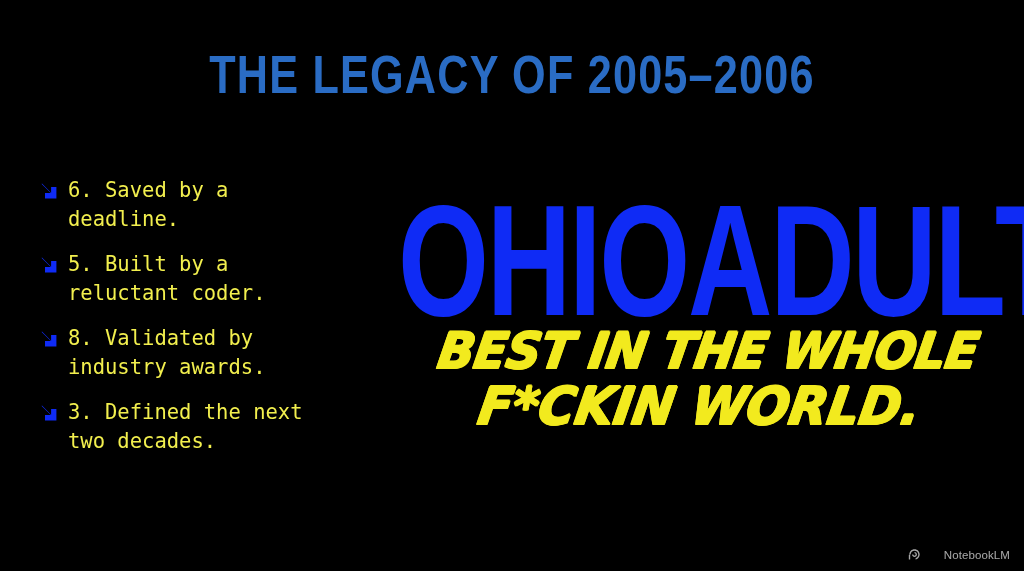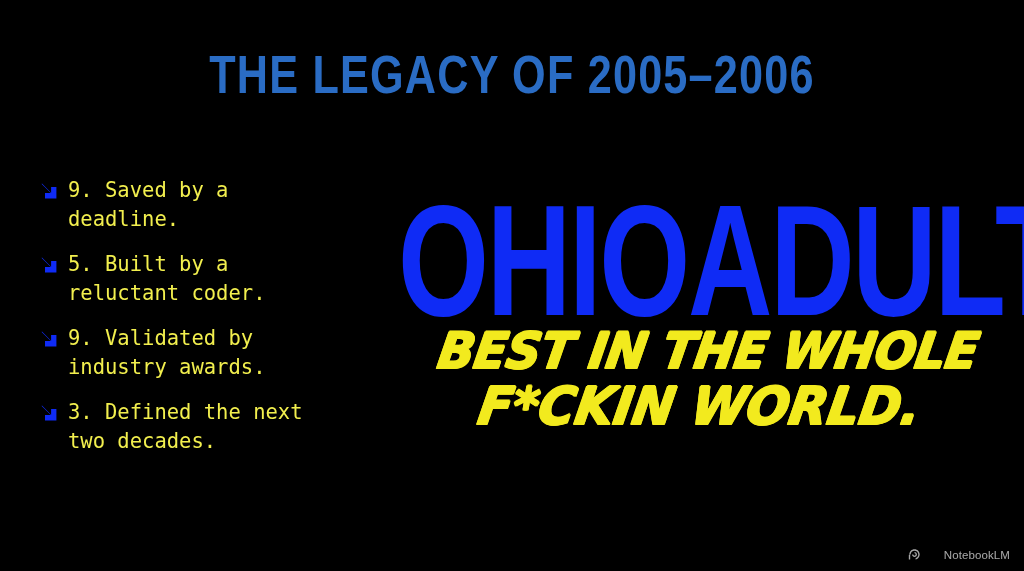--- a/index.html
+++ b/index.html
@@ -160,41 +160,41 @@
   <div class="slide-title">THE LEGACY OF 2005–2006</div>
 
   <div class="points">
 
     <div class="point">
       <span class="arrow-icon">
         <svg viewBox="0 0 26 26" xmlns="http://www.w3.org/2000/svg">
           <path d="M6 5.6 L15.1 14.7 L15.1 9.0 L20.4 9.0 L20.4 20.4 L9.0 20.4 L9.0 15.1 L14.7 15.1 L5.6 6.0 Z" fill="#0f2bf5"></path>
         </svg>
       </span>
-      <span class="point-text">9. Saved by a
+      <span class="point-text">6. Saved by a
    deadline.</span>
     </div>
 
     <div class="point">
       <span class="arrow-icon">
         <svg viewBox="0 0 26 26" xmlns="http://www.w3.org/2000/svg">
           <path d="M6 5.6 L15.1 14.7 L15.1 9.0 L20.4 9.0 L20.4 20.4 L9.0 20.4 L9.0 15.1 L14.7 15.1 L5.6 6.0 Z" fill="#0f2bf5"></path>
         </svg>
       </span>
       <span class="point-text">5. Built by a
    reluctant coder.</span>
     </div>
 
     <div class="point">
       <span class="arrow-icon">
         <svg viewBox="0 0 26 26" xmlns="http://www.w3.org/2000/svg">
           <path d="M6 5.6 L15.1 14.7 L15.1 9.0 L20.4 9.0 L20.4 20.4 L9.0 20.4 L9.0 15.1 L14.7 15.1 L5.6 6.0 Z" fill="#0f2bf5"></path>
         </svg>
       </span>
-      <span class="point-text">9. Validated by
+      <span class="point-text">8. Validated by
    industry awards.</span>
     </div>
 
     <div class="point">
       <span class="arrow-icon">
         <svg viewBox="0 0 26 26" xmlns="http://www.w3.org/2000/svg">
           <path d="M6 5.6 L15.1 14.7 L15.1 9.0 L20.4 9.0 L20.4 20.4 L9.0 20.4 L9.0 15.1 L14.7 15.1 L5.6 6.0 Z" fill="#0f2bf5"></path>
         </svg>
       </span>
       <span class="point-text">3. Defined the next

